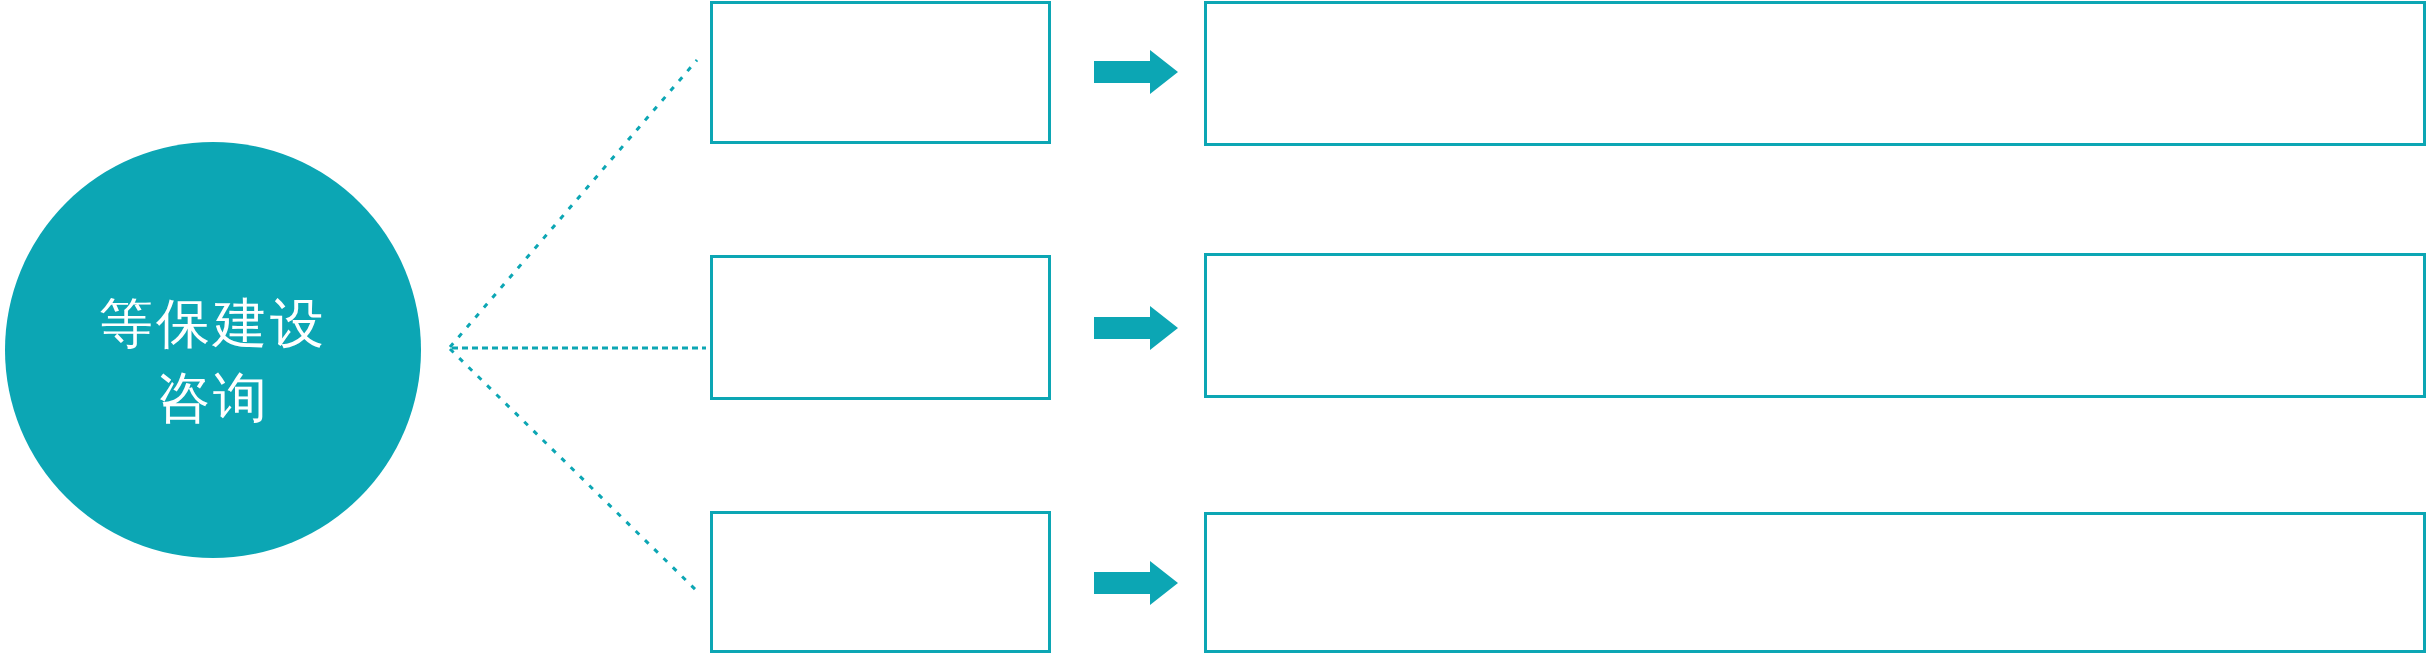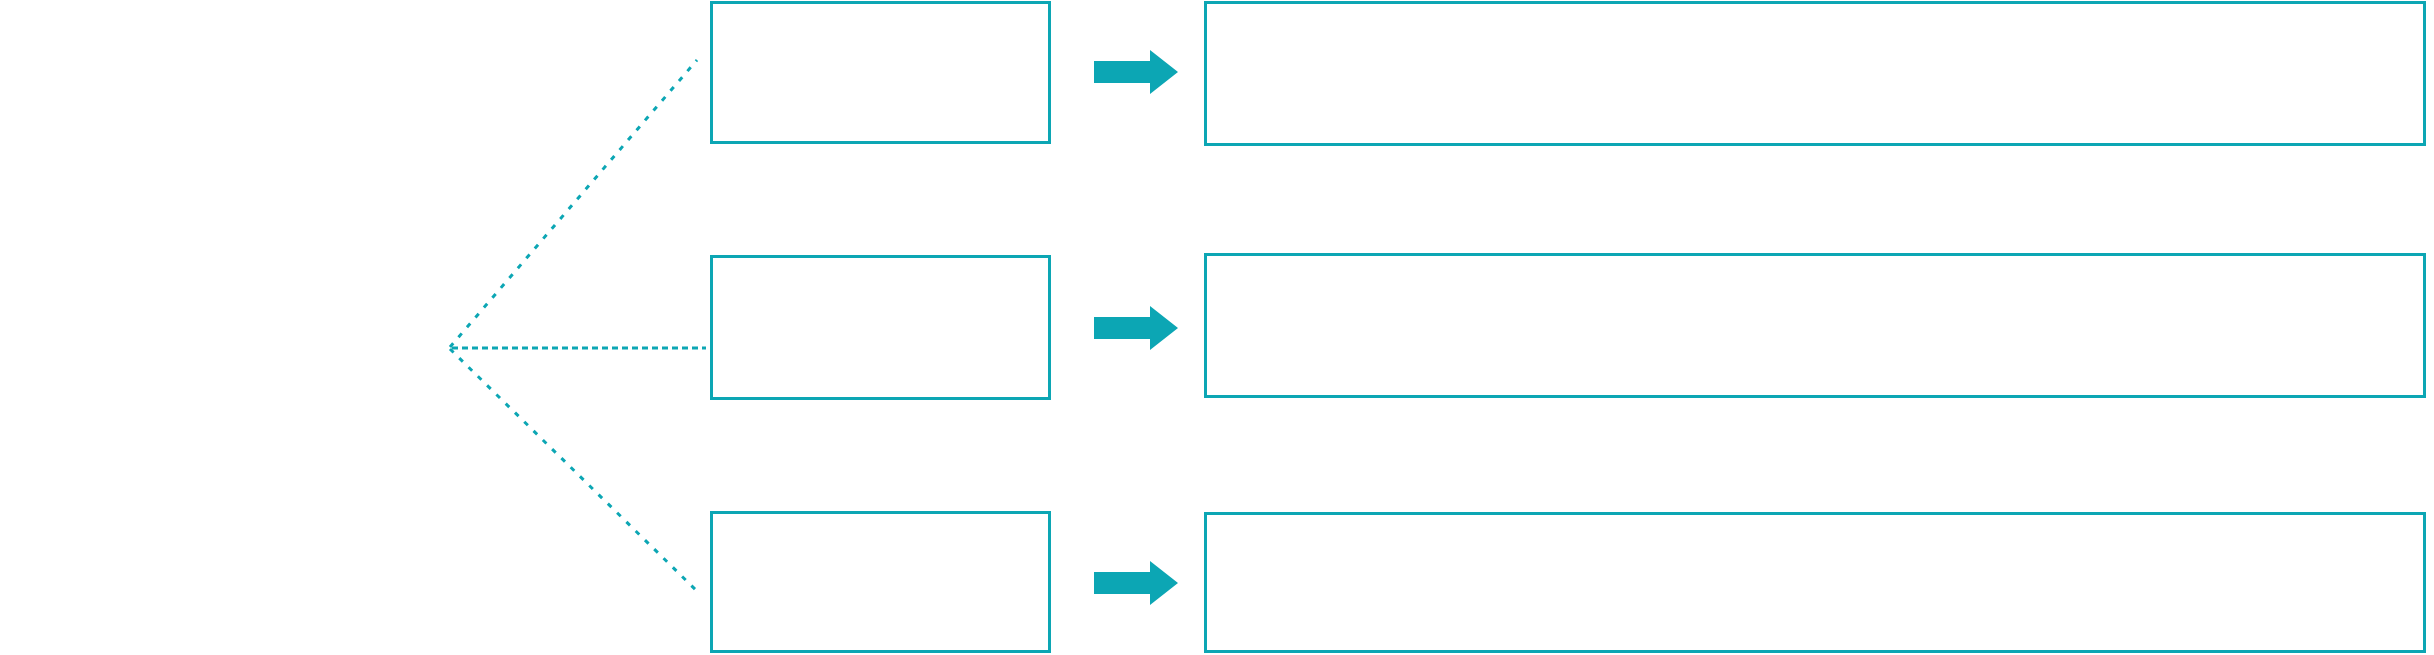--- a/index.html
+++ b/index.html
@@ -77,20 +77,24 @@
   <svg class="layer" viewBox="0 0 2434 655" xmlns="http://www.w3.org/2000/svg">
     <line x1="450" y1="347" x2="697" y2="60" stroke-dasharray="5 8"></line>
     <line x1="452" y1="348" x2="706" y2="348" stroke-dasharray="6 4"></line>
     <line x1="450" y1="349" x2="700" y2="594" stroke-dasharray="5 8"></line>
 
     <polygon points="1094,61 1150,61 1150,50 1178,72 1150,94 1150,83 1094,83"></polygon>
     <polygon points="1094,317 1150,317 1150,306 1178,328 1150,350 1150,339 1094,339"></polygon>
     <polygon points="1094,572 1150,572 1150,561 1178,583 1150,605 1150,594 1094,594"></polygon>
   </svg>
 
+  <div class="circle">
+    <div class="circle-label">等保建设
+咨询</div>
+  </div>
 
   <div class="box small-box r1">
     <span></span>
   </div>
   <div class="box big-box r1">
     <span></span>
   </div>
 
   <div class="box small-box r2">
     <span></span>

